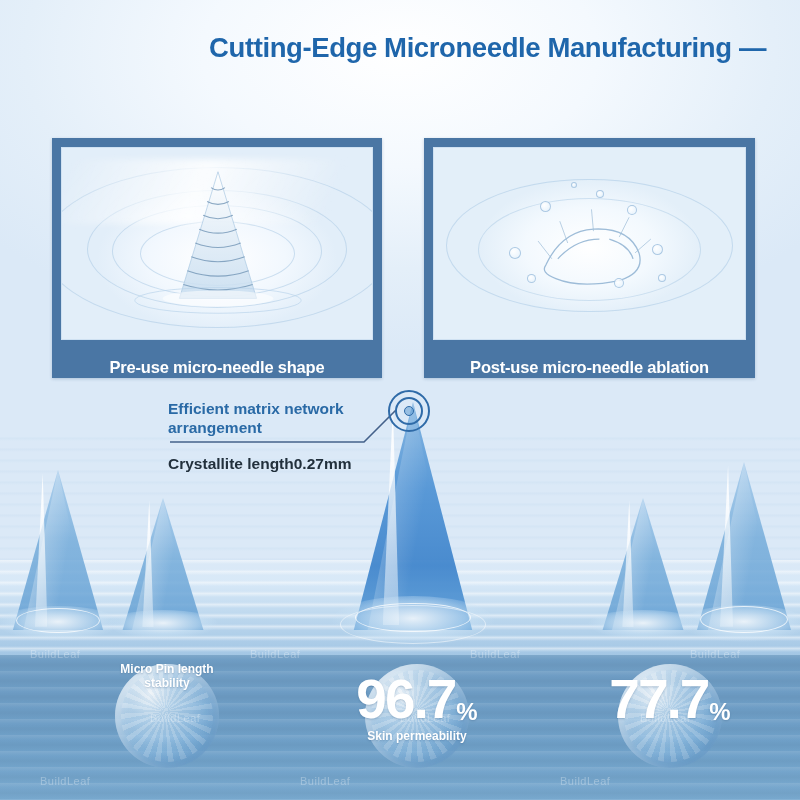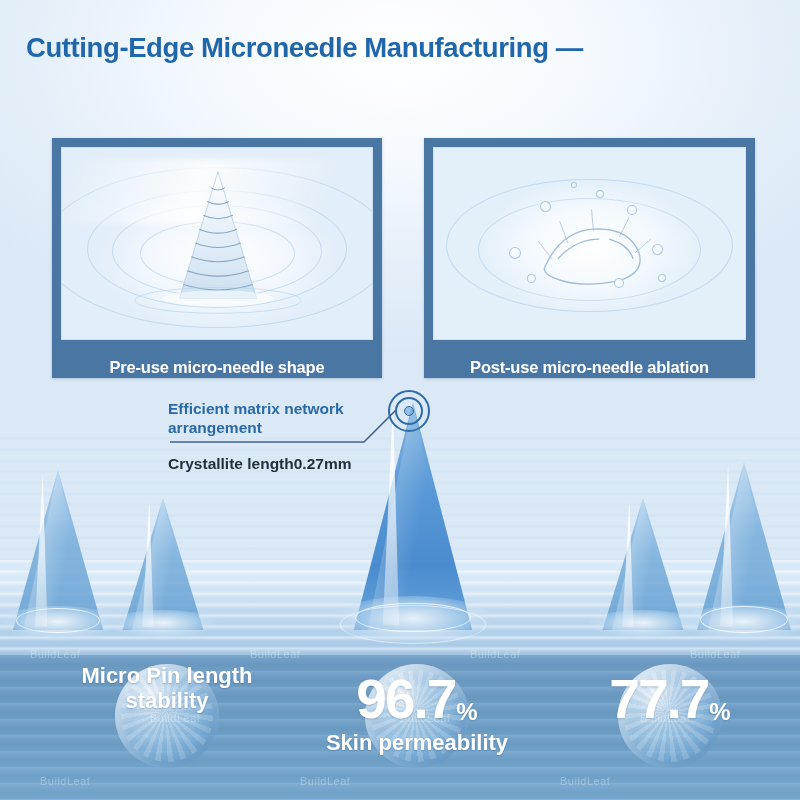--- a/index.html
+++ b/index.html
@@ -45,21 +45,21 @@
     content:""; position:absolute; inset:0;
     background:repeating-linear-gradient(180deg,
       rgba(255,255,255,.11) 0px, rgba(255,255,255,0) 5px,
       rgba(0,0,0,.035) 10px, rgba(255,255,255,0) 16px);
   }
 
   
   .title{
     position:absolute; left:26px; top:30px; width:740px;
     font-size:27.5px; font-weight:bold; line-height:1.28;
-    color:#1f66ab; letter-spacing:-.4px;
+    color:#1f66ab; letter-spacing:-.4px;text-align:right;
   }
   .title .l2{ display:block; }
 
   
   .panel{ position:absolute; background:#4a76a4;
           box-shadow:0 1px 3px rgba(70,110,150,.30); }
   .panel.left { left:52px;  top:138px; width:330px; height:240px; }
   .panel.right{ left:424px; top:138px; width:331px; height:240px; }
   .panel-photo{
     position:absolute; left:9px; top:9px; right:9px; height:193px;
@@ -166,21 +166,21 @@
   }
   .num{
     position:relative; z-index:2; padding-top:12px;
     color:#ffffff; font-weight:bold; font-size:55px; line-height:1;
     letter-spacing:-2px; white-space:nowrap;
     text-shadow:0 1px 2px rgba(45,85,125,.30);
   }
   .num .pct{ font-size:24px; letter-spacing:0; margin-left:1px; vertical-align:-2px; }
   .cap{
     position:relative; z-index:2; margin-top:3px;
-    color:#ffffff; font-weight:bold; font-size:22px; line-height:1.14;
+    color:#ffffff; font-weight:bold; font-size:12px; line-height:1.14;
     text-shadow:0 1px 2px rgba(45,85,125,.35);
   }
 
   .wm{ position:absolute; color:rgba(255,255,255,.30); font-size:11px;
        letter-spacing:.5px; pointer-events:none; }
 </style>
 </head>
 <body>
 
 <div class="bg-sky"></div>

